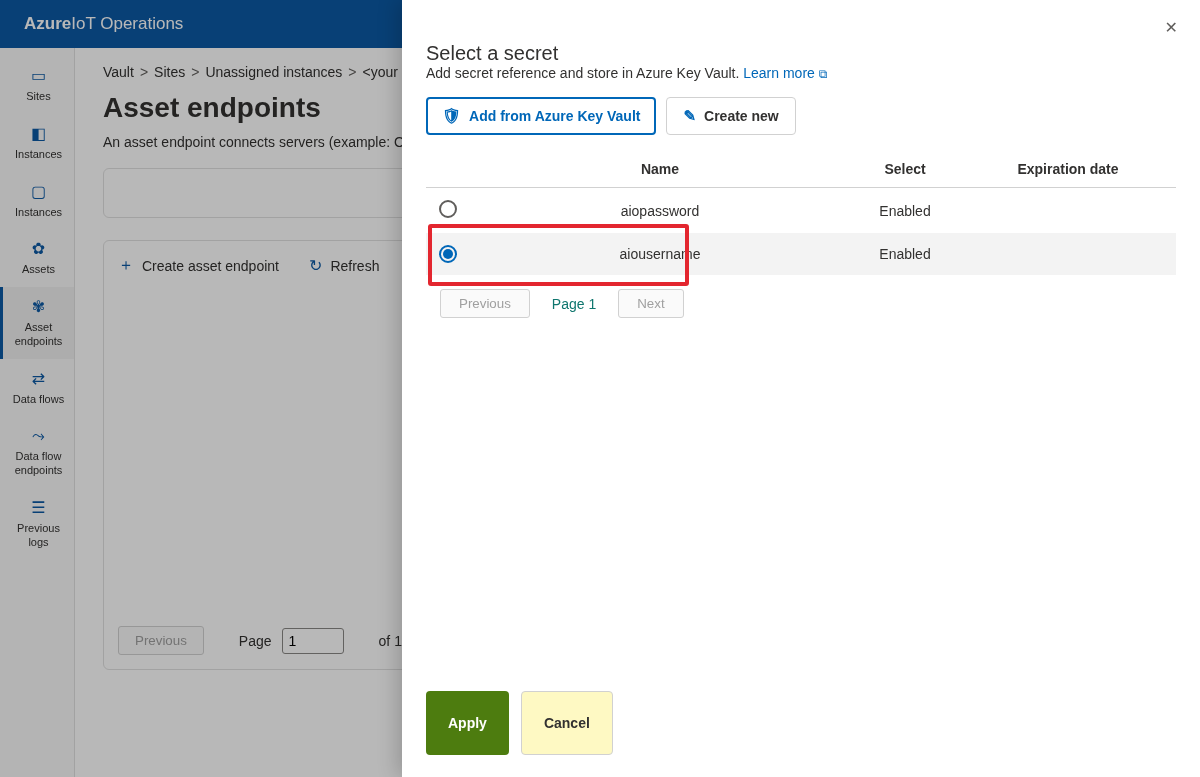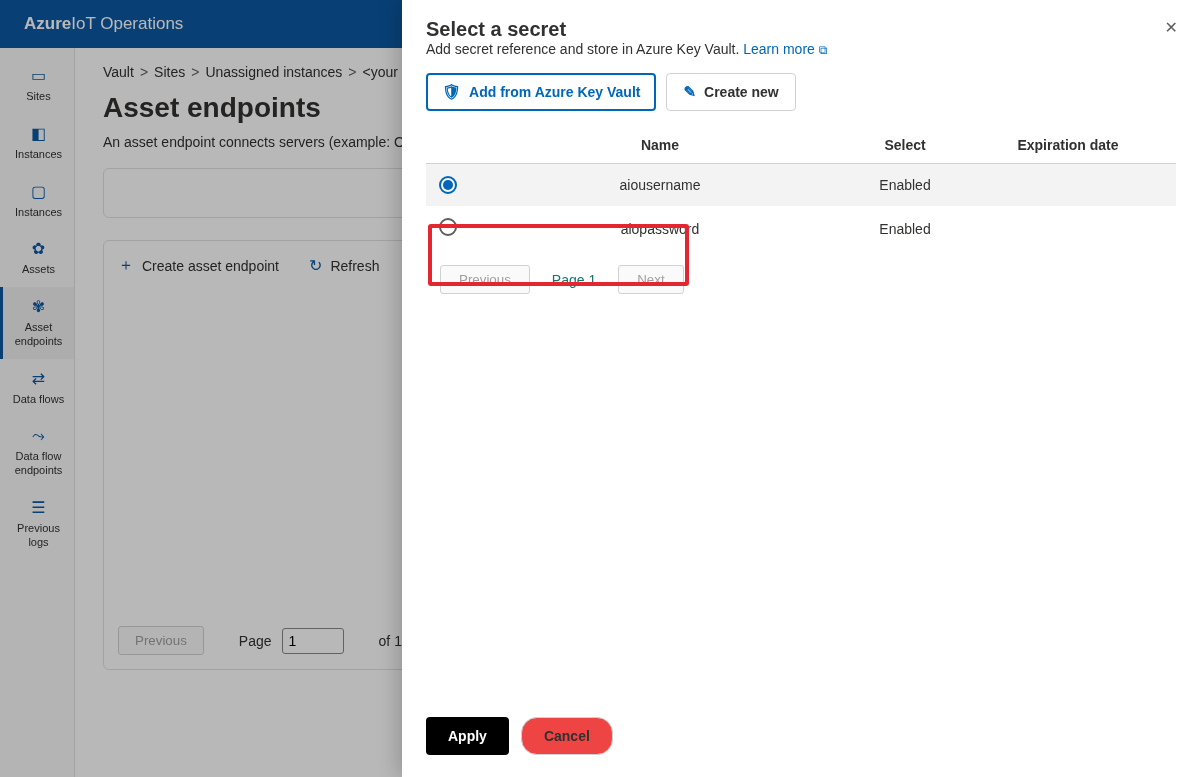--- a/index.html
+++ b/index.html
@@ -35,21 +35,21 @@
     .pg-btn { border: 1px solid #d1d1d1; background: #fafafa; color: #a0a0a0; padding: 6px 16px; border-radius: 3px; }
     .pg-label { color: #323130; margin-left: 25px; }
     .pg-input { width: 62px; border: 1px solid #8a8886; border-radius: 3px; padding: 4px 6px; font-size: 14px; }
 
     
     .dimmer { position: absolute; inset: 0; background: rgba(0,0,0,0.28); z-index: 5; }
 
     
     .panel { position: absolute; top: 0; right: 0; width: 798px; height: 100%; background: #fff; z-index: 10; display: flex; flex-direction: column; box-shadow: -4px 0 20px rgba(0,0,0,0.2); }
     .panel-body { flex: 1; padding: 18px 24px 0 24px; overflow: auto; }
-    .panel-title { font-size: 20px; font-weight: 700; color: #323130; }
+    .panel-title { font-size: 20px; font-weight: 400; color: #323130; margin-top: 24px; }
     .panel-close { position: absolute; top: 18px; right: 22px; cursor: pointer; color: #605e5c; font-size: 16px; }
     .panel-sub { font-size: 14px; color: #323130; }
     .panel-sub a { color: #0067b8; text-decoration: none; }
     .ext-icon { font-size: 12px; }
 
     .panel-actions { display: flex; gap: 10px; margin-top: 16px; margin-bottom: 16px; }
     .btn-outline-primary { border: 2px solid #0067b8; color: #0067b8; background: #fff; padding: 8px 14px; border-radius: 4px; font-weight: 600; font-size: 14px; display: inline-flex; align-items: center; gap: 8px; cursor: pointer; }
     .btn-outline { border: 1px solid #d1d1d1; color: #323130; background: #fff; padding: 9px 16px; border-radius: 4px; font-weight: 600; font-size: 14px; display: inline-flex; align-items: center; gap: 8px; cursor: pointer; }
     .btn-outline .ico, .btn-outline-primary .ico { color: #0067b8; font-size: 15px; }
 
@@ -65,22 +65,22 @@
     .radio.checked { border-color: #0067b8; }
     .radio.checked::after { content: ""; width: 10px; height: 10px; border-radius: 50%; background: #0067b8; }
 
     .highlight-box { position: absolute; border: 4px solid #e3262f; z-index: 20; pointer-events: none; border-radius: 3px; }
 
     .panel-pager { display: flex; gap: 8px; align-items: center; margin-top: 14px; margin-left: 14px; font-size: 14px; }
     .panel-pager .pg { border: 1px solid #d1d1d1; background: #fafafa; color: #a0a0a0; padding: 6px 18px; border-radius: 3px; }
     .panel-pager .pg-mid { padding: 6px 14px; color: #0f766e; }
 
     .panel-footer { padding: 14px 24px 22px 24px; display: flex; gap: 12px; }
-    .btn-primary { background: #000000; color: #fff; border: none; padding: 9px 22px; border-radius: 4px; font-weight: 600; font-size: 14px; cursor: pointer; }
-    .btn-secondary { background: #ef4444; color: #323130; border: 1px solid #d1d1d1; padding: 10px 22px; border-radius: 16px; font-weight: 600; font-size: 14px; cursor: pointer; }
+    .btn-primary { background: #4d7c0f; color: #fff; border: none; padding: 9px 22px; border-radius: 4px; font-weight: 600; font-size: 14px; cursor: pointer; }
+    .btn-secondary { background: #fef9c3; color: #323130; border: 1px solid #d1d1d1; padding: 23px 22px; border-radius: 4px; font-weight: 600; font-size: 14px; cursor: pointer; }
   </style>
 </head>
 <body>
 
 <div class="app-header">
   <span>Azure</span>
   <span class="thin"> IoT Operations</span>
 </div>
 
 <div class="layout">
@@ -188,32 +188,32 @@
     <table class="sec-table">
       <thead>
         <tr>
           <td class="col-radio"></td>
           <td class="col-name">Name</td>
           <td class="col-status">Select</td>
           <td>Expiration date</td>
         </tr>
       </thead>
       <tbody>
+        <tr class="tbody-row">
+          <td class="col-radio"><span class="radio"></span></td>
+          <td>aiopassword</td>
+          <td>Enabled</td>
+          <td></td>
+        </tr>
         <tr class="tbody-row selected">
           <td class="col-radio"><span class="radio checked"></span></td>
           <td>aiousername</td>
           <td>Enabled</td>
           <td></td>
         </tr>
-        <tr class="tbody-row">
-          <td class="col-radio"><span class="radio"></span></td>
-          <td>aiopassword</td>
-          <td>Enabled</td>
-          <td></td>
-        </tr>
       </tbody>
     </table>
 
     <div class="panel-pager">
       <button class="pg">Previous</button>
       <span class="pg-mid">Page 1</span>
       <button class="pg">Next</button>
     </div>
   </div>
 

